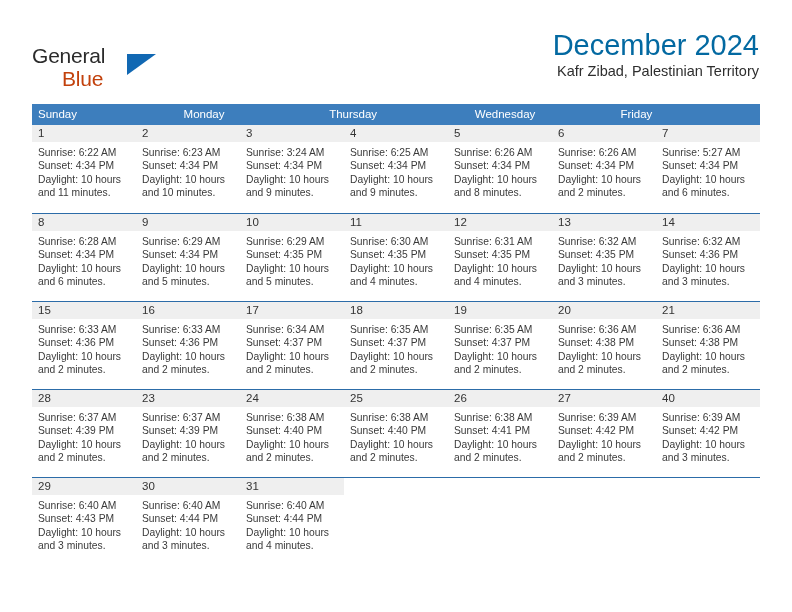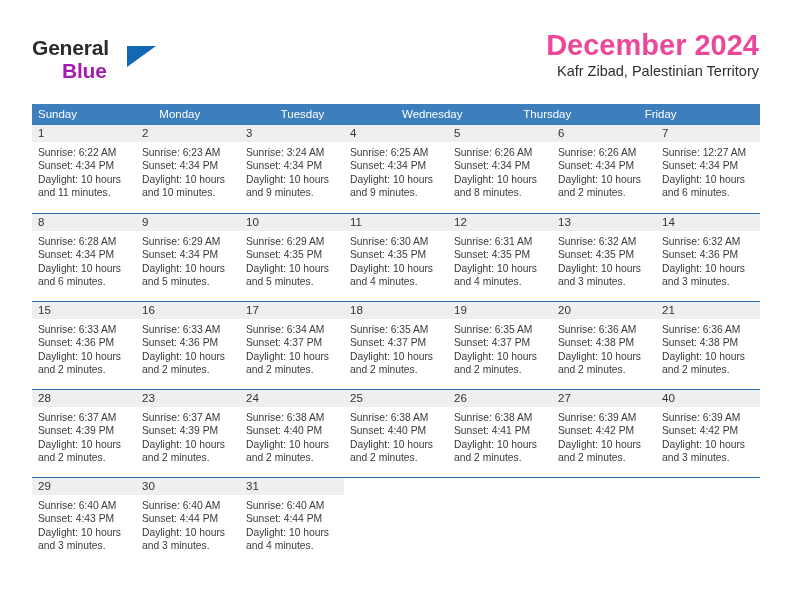--- a/index.html
+++ b/index.html
@@ -25,63 +25,62 @@
   .top-bar {
     position: absolute;
     left: 32px;
     top: 28px;
     right: 33px;
     height: 70px;
   }
   .logo {
     position: absolute;
     left: 0;
-    top: 8px;
+    top: 16px;
     width: 120px;
     height: 52px;
-    font-weight: bold;
   }
   .logo-general {
     position: absolute;
     left: 0;
     top: 0;
     font-size: 21px;
     letter-spacing: -0.2px;
     color: #2b2b2b;
     font-family: "Liberation Sans", sans-serif;
   }
   .logo-blue {
     position: absolute;
     left: 30px;
     top: 23px;
     font-size: 21px;
     letter-spacing: -0.2px;
-    color: #a21caf;
+    color: #c2410c;
     font-family: "Liberation Sans", sans-serif;
   }
   .logo-triangle {
     position: absolute;
     left: 95px;
     top: 10px;
     width: 0;
     height: 0;
     border-left: 29px solid #1168b3;
     border-bottom: 21px solid transparent;
   }
 
   .title-block {
     position: absolute;
     right: 0;
     top: 0;
     text-align: right;
   }
   .cal-title {
     font-size: 29px;
-    font-weight: bold;
-    color: #ec4899;
+    font-weight: normal;
+    color: #0369a1;
     line-height: 34px;
     white-space: nowrap;
   }
   .cal-subtitle {
     font-size: 14.5px;
     color: #2e2e2e;
     line-height: 18px;
     white-space: nowrap;
   }
 
@@ -161,23 +160,22 @@
       <div class="cal-subtitle">Kafr Zibad, Palestinian Territory</div>
     </div>
 
   </div>
 
   <div class="calendar">
 
     <div class="weekday-row">
       <div class="weekday">Sunday</div>
       <div class="weekday">Monday</div>
-      <div class="weekday">Tuesday</div>
+      <div class="weekday">Thursday</div>
       <div class="weekday">Wednesday</div>
-      <div class="weekday">Thursday</div>
       <div class="weekday">Friday</div>
     </div>
 
     <div class="week-row first">
       <div class="day-cell">
         <div class="day-number">1</div>
         <div class="day-info">
           <div>Sunrise: 6:22 AM</div>
           <div>Sunset: 4:34 PM</div>
           <div>Daylight: 10 hours</div>
@@ -225,21 +223,21 @@
         <div class="day-info">
           <div>Sunrise: 6:26 AM</div>
           <div>Sunset: 4:34 PM</div>
           <div>Daylight: 10 hours</div>
           <div>and 2 minutes.</div>
         </div>
       </div>
       <div class="day-cell">
         <div class="day-number">7</div>
         <div class="day-info">
-          <div>Sunrise: 12:27 AM</div>
+          <div>Sunrise: 5:27 AM</div>
           <div>Sunset: 4:34 PM</div>
           <div>Daylight: 10 hours</div>
           <div>and 6 minutes.</div>
         </div>
       </div>
     </div>
 
     <div class="week-row">
       <div class="day-cell">
         <div class="day-number">8</div>

